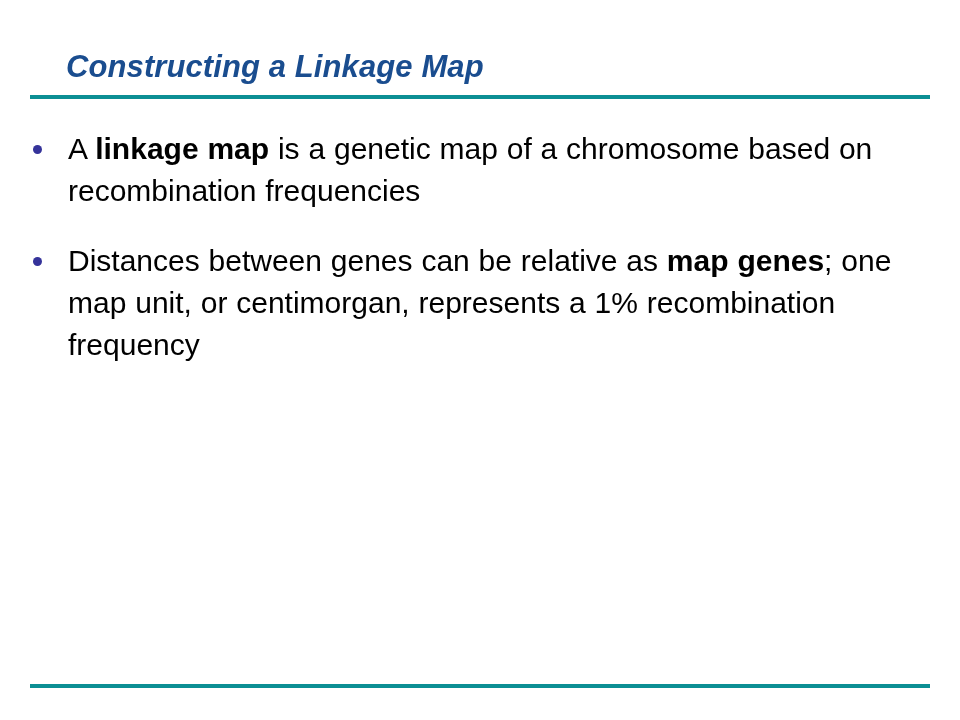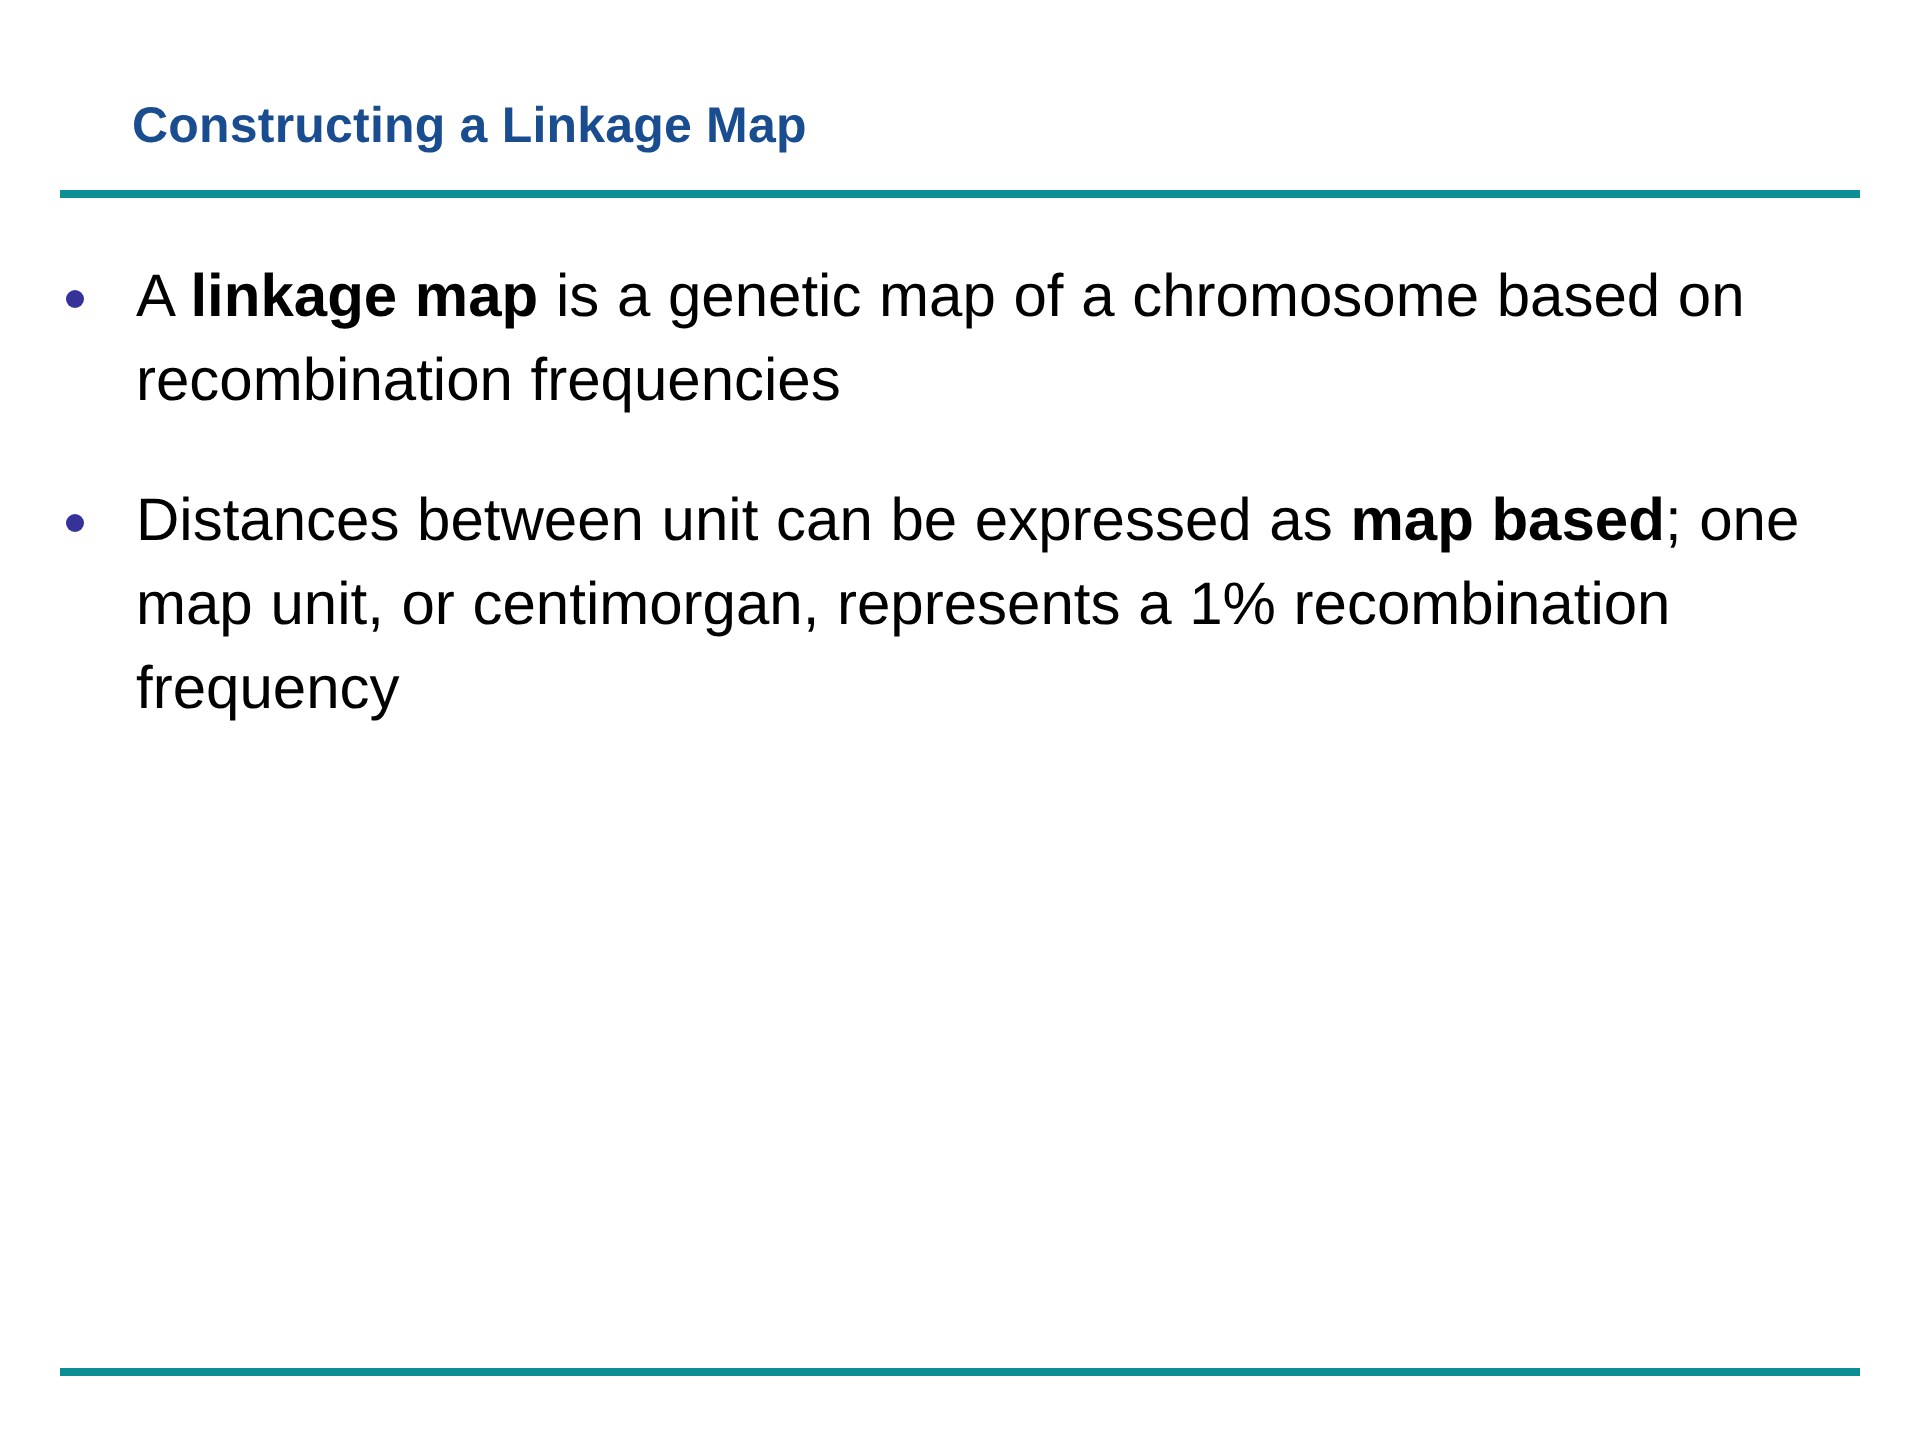--- a/index.html
+++ b/index.html
@@ -19,26 +19,27 @@
     overflow: hidden;
     box-sizing: border-box;
   }
 
   
   .slide-title {
     position: absolute;
     left: 66px;
     top: 26px;
     width: 860px;
-    font-size: 25px;
+    font-size: 31px;
     font-weight: bold;
     letter-spacing: 0.1px;
     color: #1a4d8f;
     line-height: 40px;
     white-space: nowrap;
+    font-style: italic;
   }
 
   
   .rule {
     position: absolute;
     left: 30px;
     width: 900px;
     height: 4px;
     background: #0c8f94;
   }
@@ -90,21 +91,21 @@
 
   <div class="body-area">
 
     <div class="bullet-item">
       <span class="bullet-dot" style="background: rgb(53, 51, 154);"></span>
       <div class="bullet-text" style="color: rgb(0, 0, 0);"><span>A </span><b>linkage map</b><span> is a genetic map of a chromosome based on recombination frequencies</span></div>
     </div>
 
     <div class="bullet-item">
       <span class="bullet-dot" style="background: rgb(53, 51, 154);"></span>
-      <div class="bullet-text" style="color: rgb(0, 0, 0);"><span>Distances between unit can be expressed as </span><b>map based</b><span>; one map unit, or centimorgan, represents a 1% recombination frequency</span></div>
+      <div class="bullet-text" style="color: rgb(0, 0, 0);"><span>Distances between genes can be relative as </span><b>map genes</b><span>; one map unit, or centimorgan, represents a 1% recombination frequency</span></div>
     </div>
 
 
   </div>
 
   <div class="rule rule-bottom" style="background: rgb(12, 143, 148);"></div>
 
 </div>
 
 </body></html>

